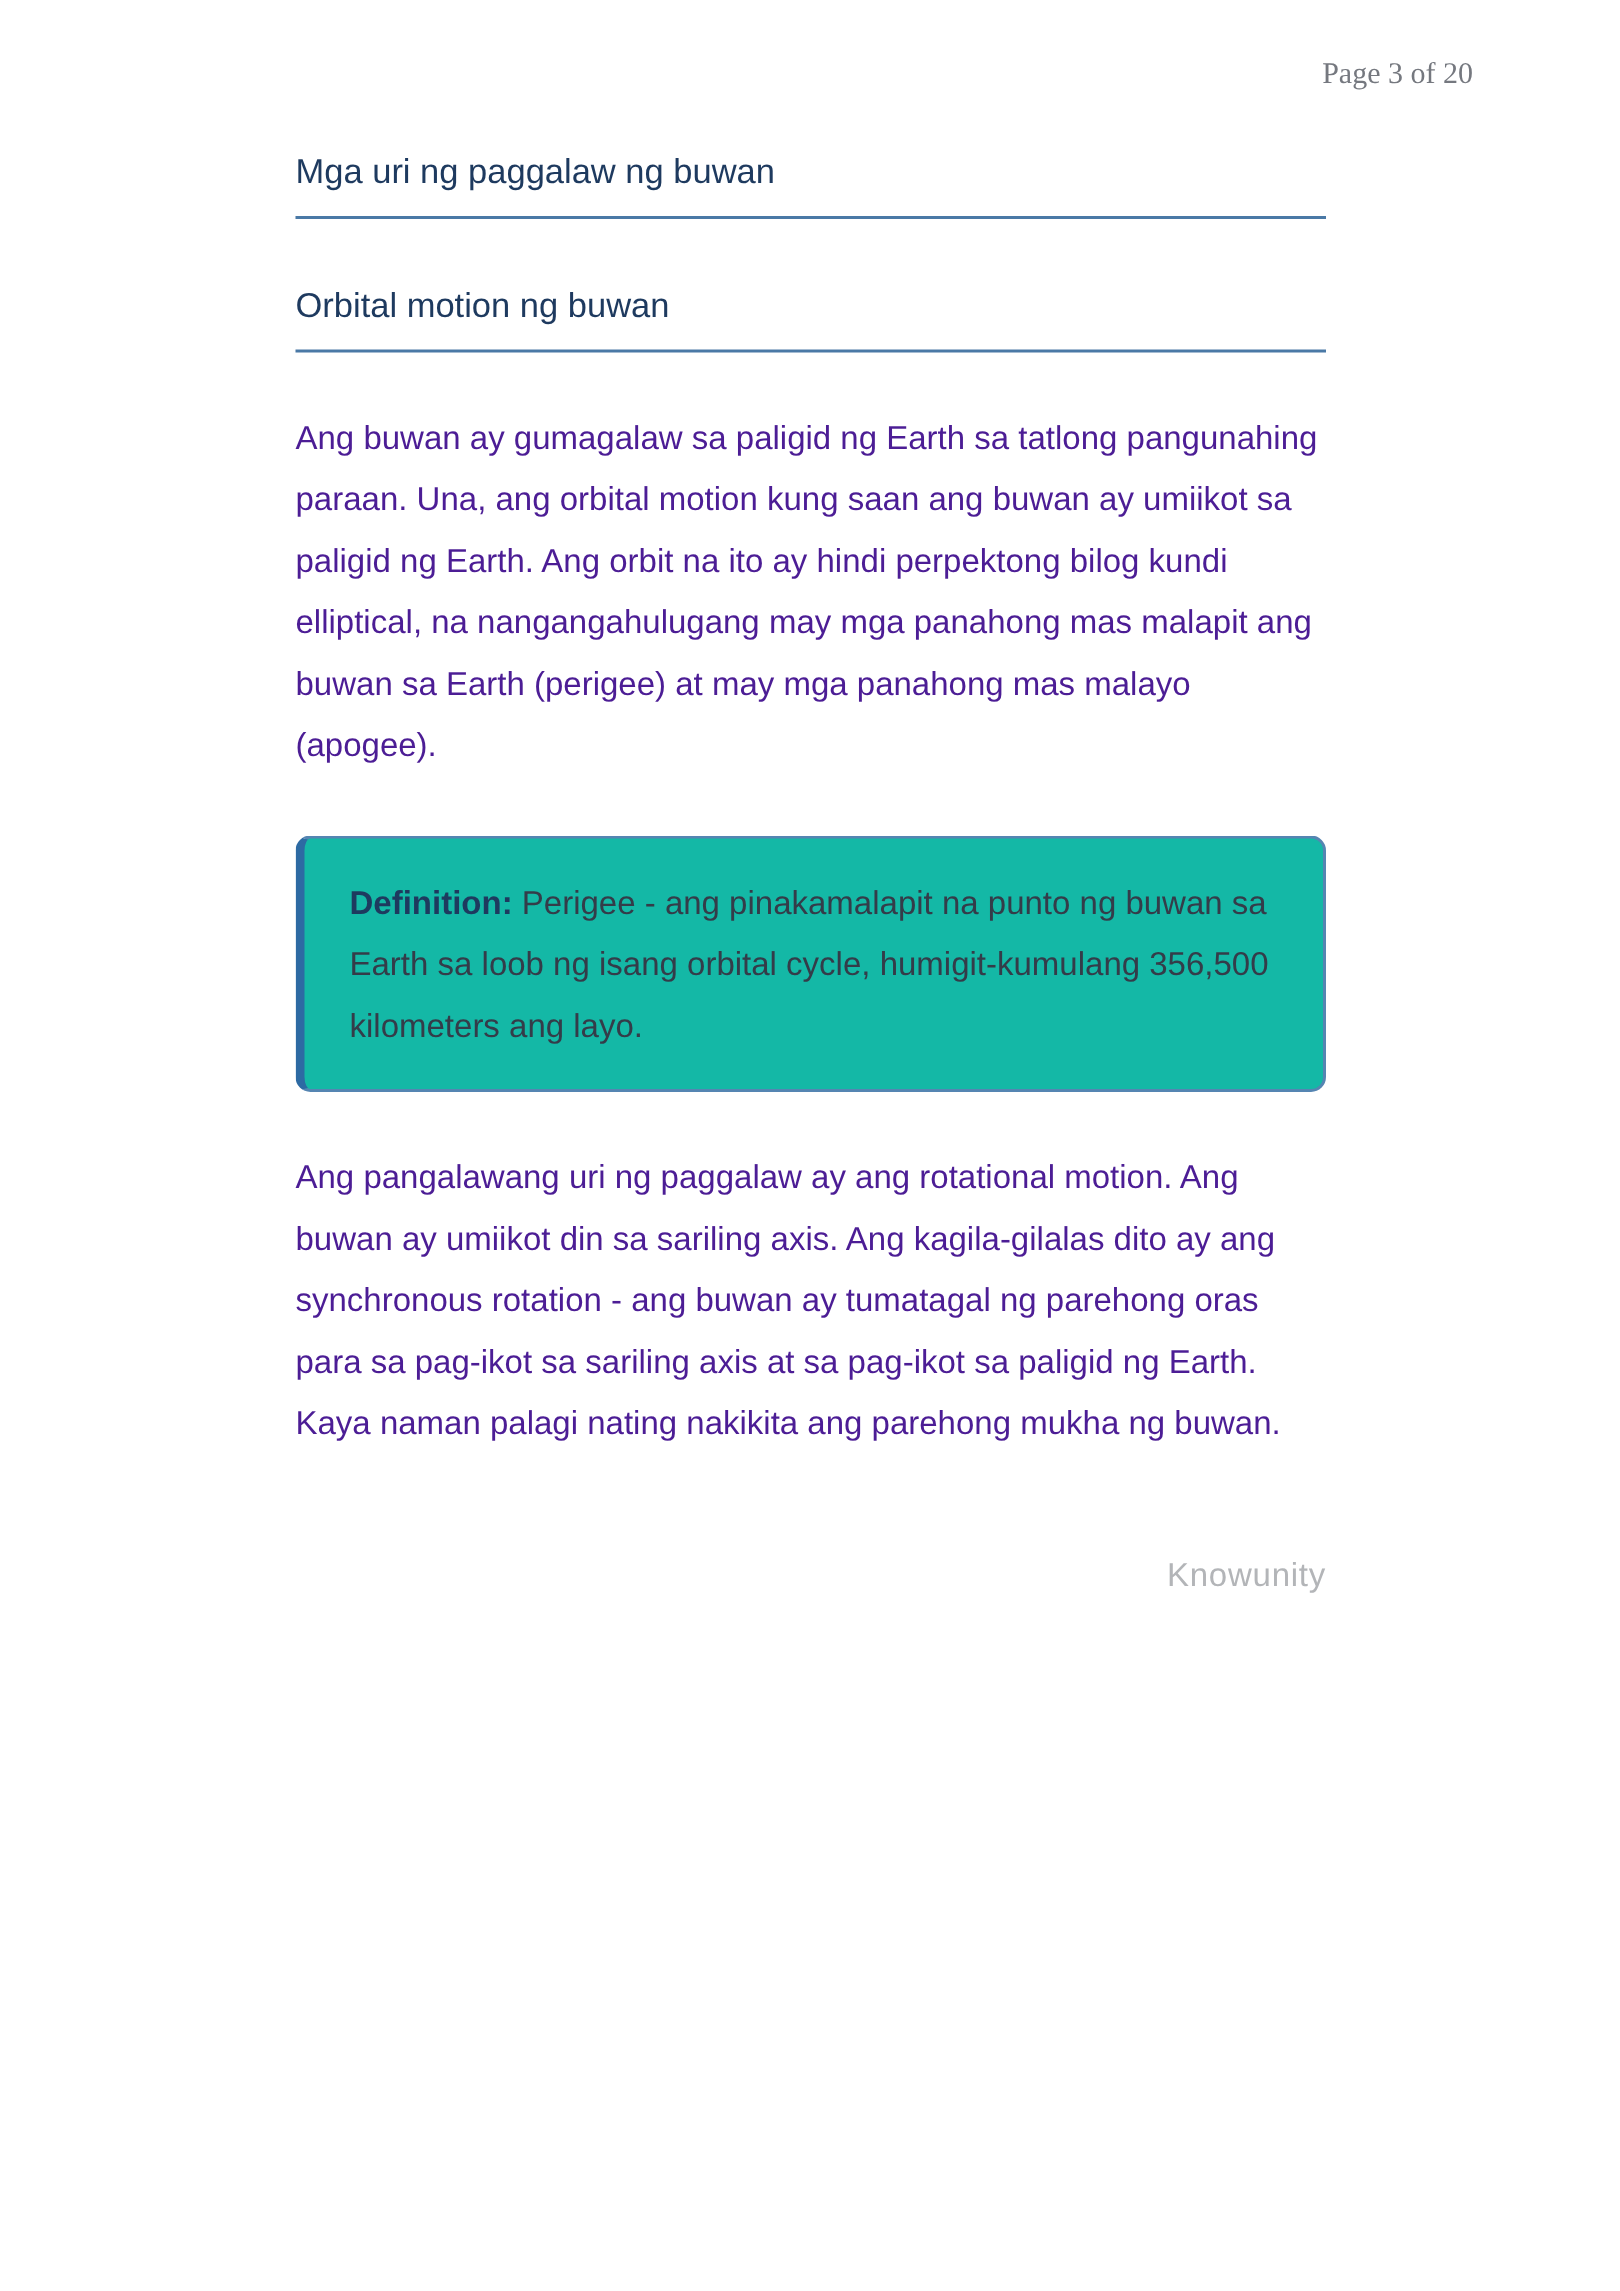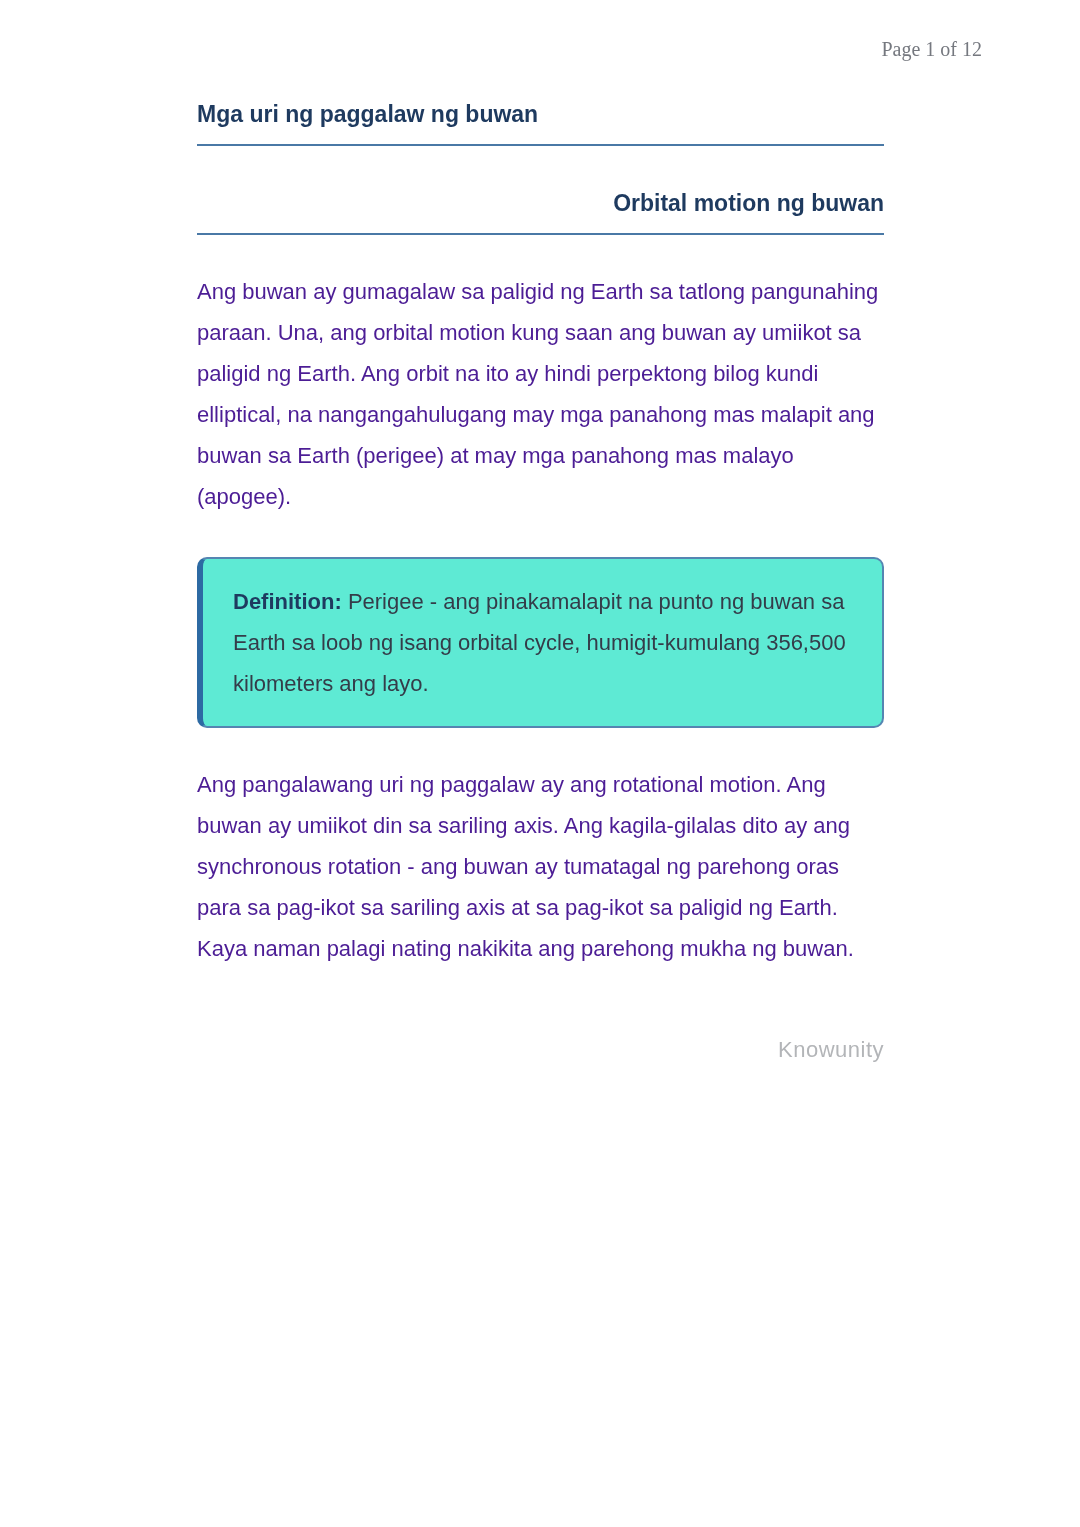--- a/index.html
+++ b/index.html
@@ -19,64 +19,64 @@
     font-size: 20px;
     color: #75787f;
   }
   .content {
     padding-top: 103px;
     margin-left: 197px;
     width: 687px;
   }
   .doc-title, .section-heading {
     font-size: 23px;
-    font-weight: bold;
+    font-weight: normal;
     color: #1e3a5f;
     line-height: 1;
     padding-bottom: 18px;
     border-bottom: 2px solid #4a79a6;
   }
-  .section-heading { margin-top: 46px; text-align: right; }
+  .section-heading { margin-top: 46px; }
   .section-heading.rotational { margin-top: 41px; }
   .body-paragraph {
     margin-top: 36px;
     font-size: 22px;
     line-height: 41px;
     color: #4c1d95;
   }
   .definition-box {
     margin-top: 40px;
     width: 687px;
     border: 2px solid #5585b2;
     border-left: 6px solid #2d6aa3;
     border-radius: 10px;
     padding: 22px 30px 22px 30px;
     font-size: 22px;
     line-height: 41px;
     color: #343c49;
-    background: #5eead4;
+    background: #14b8a6;
   }
   .definition-box + .definition-box { margin-top: 41px; }
   .definition-label {
     font-weight: bold;
     color: #1e3a5f;
   }
   .page-footer {
     margin-top: 68px;
     padding-bottom: 30px;
     text-align: right;
     font-size: 22px;
     color: #b3b5b8;
     letter-spacing: 0.5px;
   }
 </style>
 </head>
 <body>
 
-<div class="page-indicator">Page 1 of 12</div>
+<div class="page-indicator">Page 3 of 20</div>
 
 <div class="content">
 
   <h1 class="doc-title">Mga uri ng paggalaw ng buwan</h1>
 
   <h2 class="section-heading">Orbital motion ng buwan</h2>
 
   <p class="body-paragraph">Ang buwan ay gumagalaw sa paligid ng Earth sa tatlong pangunahing paraan. Una, ang orbital motion kung saan ang buwan ay umiikot sa paligid ng Earth. Ang orbit na ito ay hindi perpektong bilog kundi elliptical, na nangangahulugang may mga panahong mas malapit ang buwan sa Earth (perigee) at may mga panahong mas malayo (apogee).</p>
 
   <div class="definition-box">

